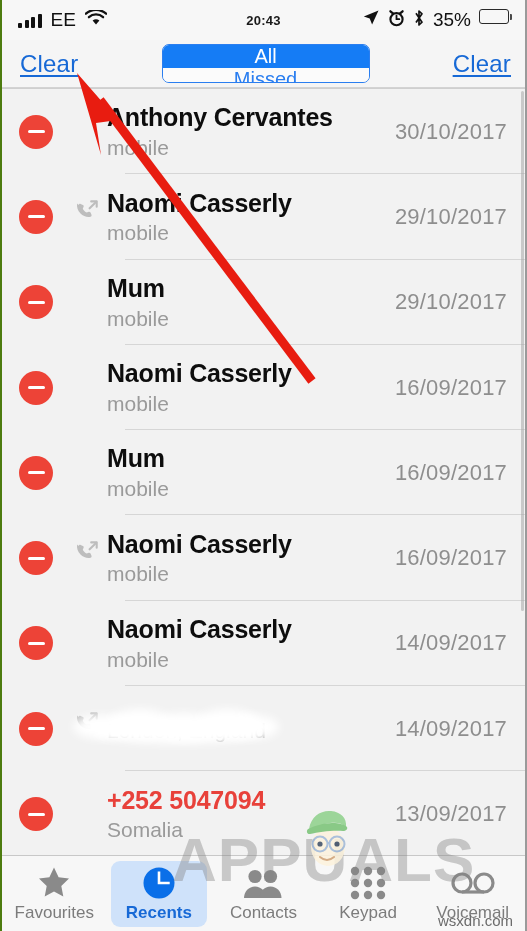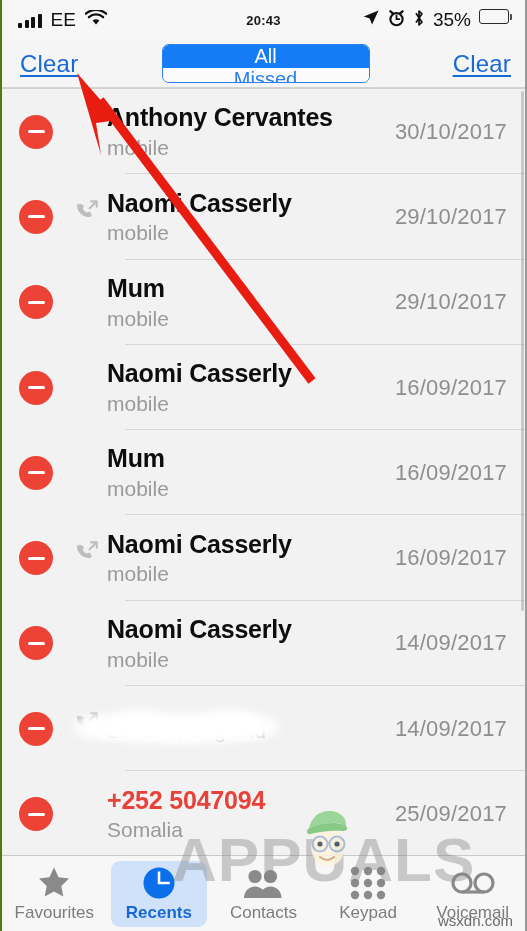--- a/index.html
+++ b/index.html
@@ -560,21 +560,21 @@
 
     <div class="call-row">
       <div class="delete-btn">
           <span class="minus"></span>
         </div>
       <div class="calltype-slot"></div>
       <div class="row-text">
         <div class="row-name missed">+252 5047094</div>
         <div class="row-sub">Somalia</div>
       </div>
-      <div class="row-date">25/09/2017</div>
+      <div class="row-date">13/09/2017</div>
     </div>
 
     <div class="list-scrollbar"></div>
   </div>
 
   <div class="tab-bar">
 
     <div class="tab">
       <div class="tab-inner">
         <div class="tab-icon">

